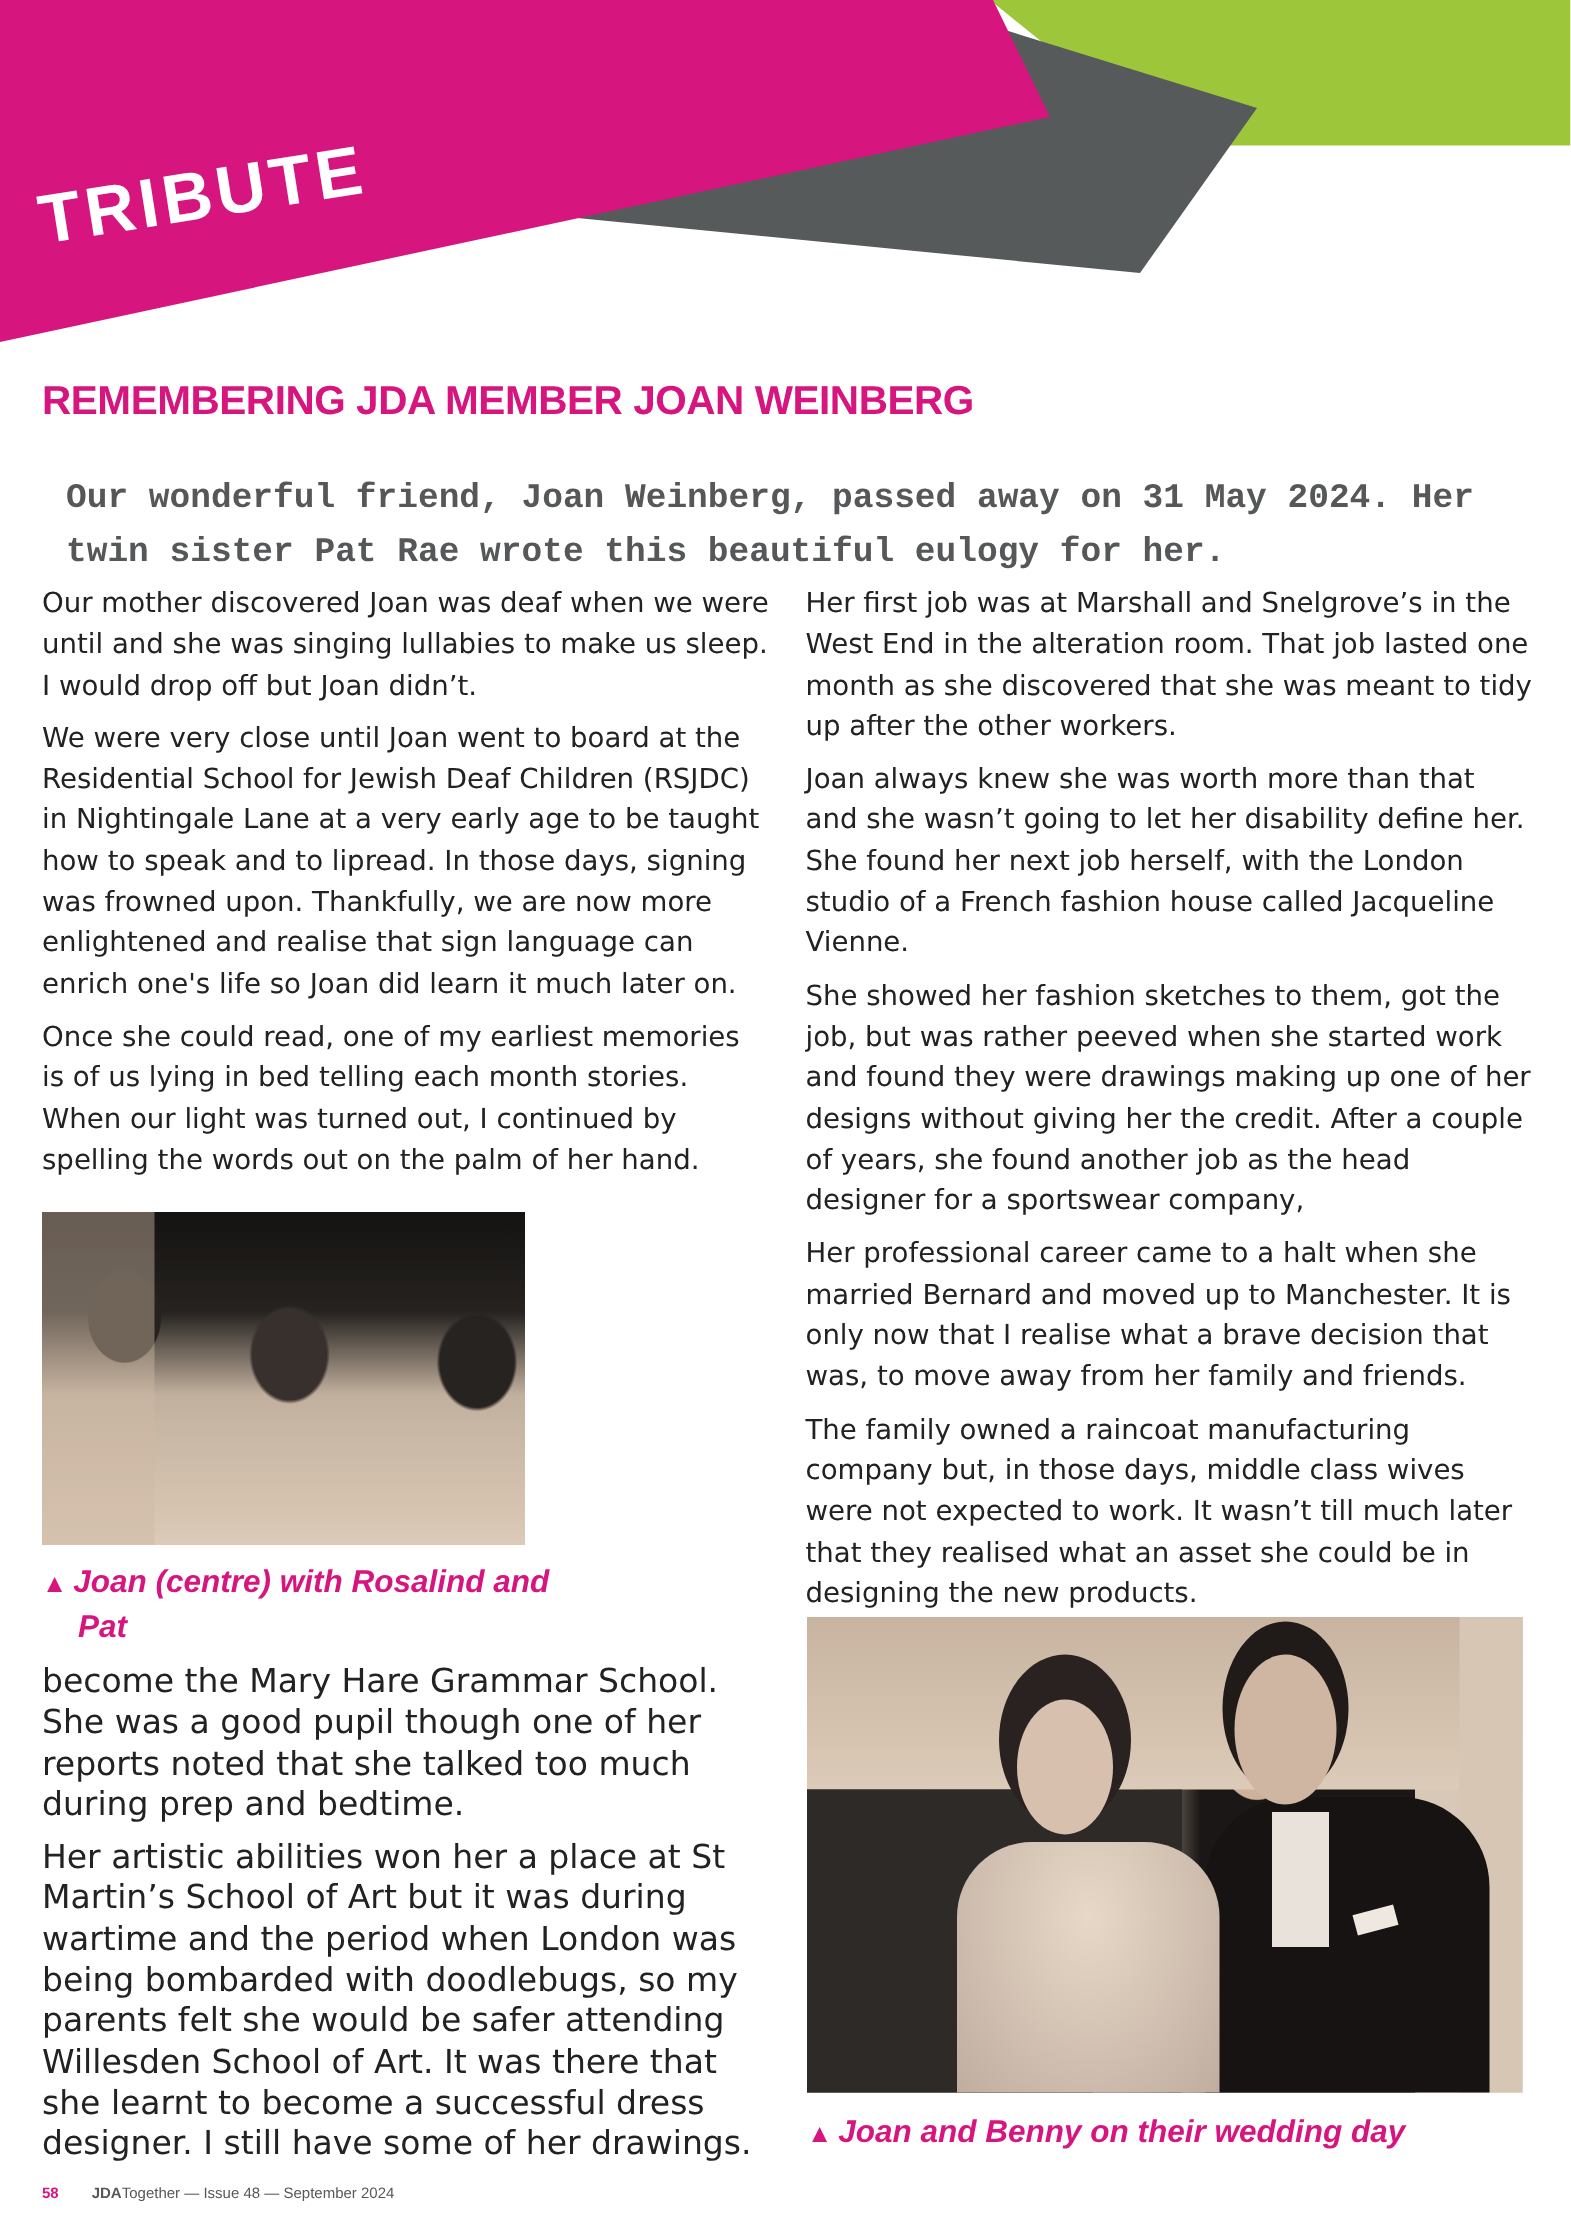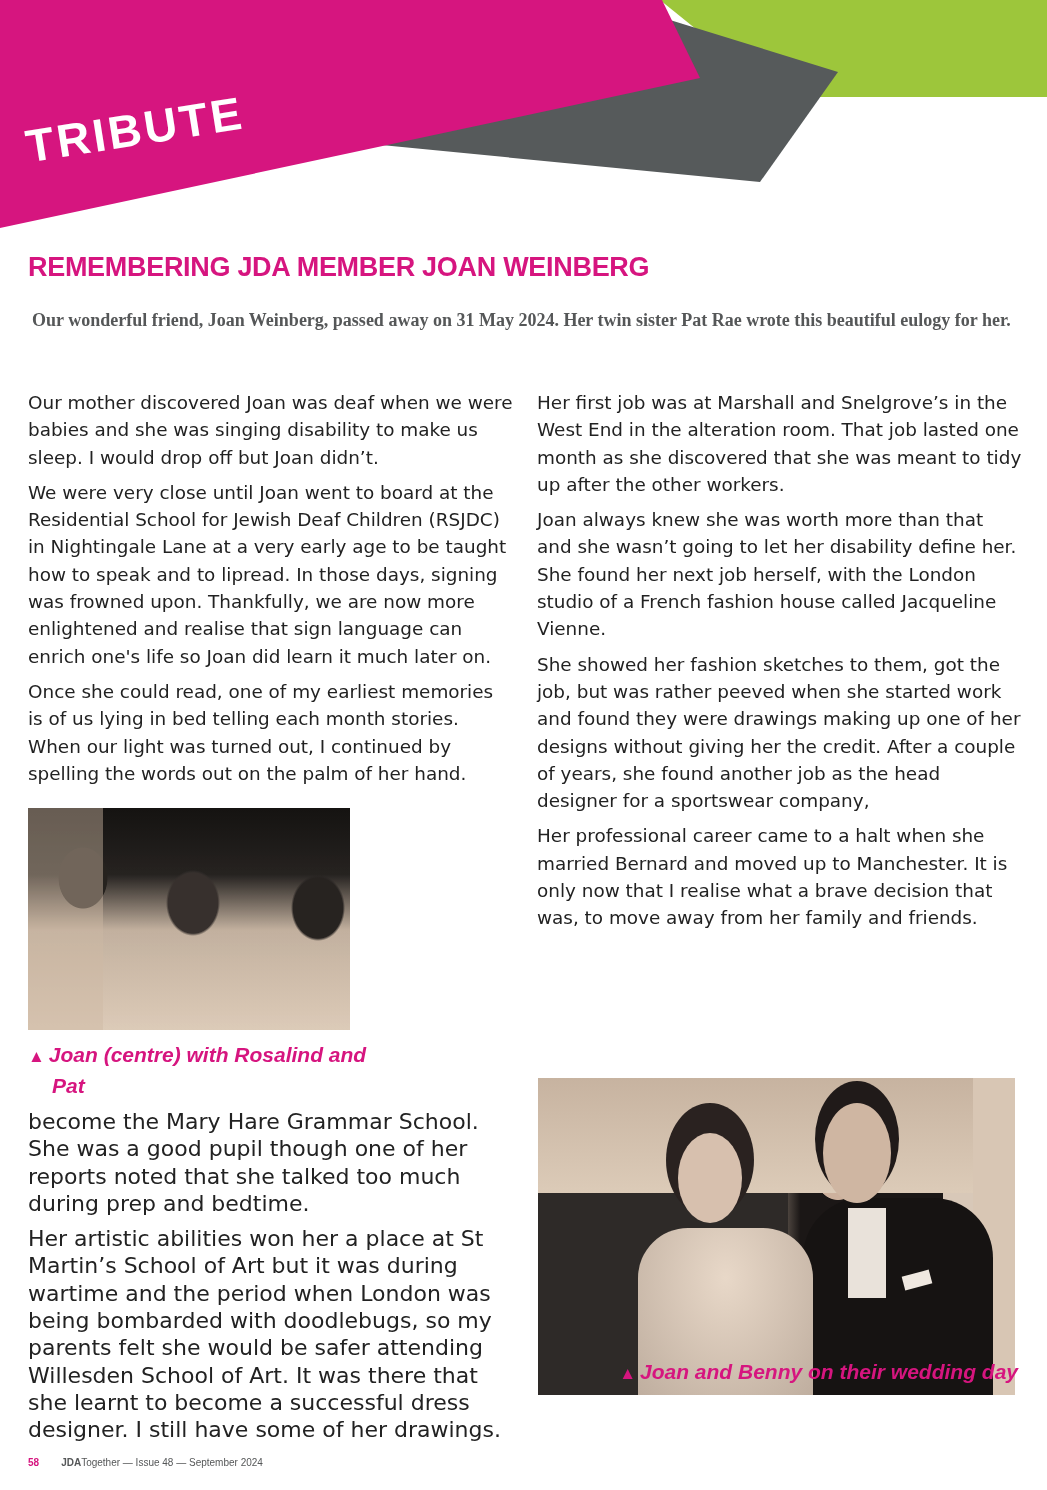--- a/index.html
+++ b/index.html
@@ -12,23 +12,23 @@
     transform: rotate(-9deg); transform-origin: left top;
     color: #ffffff; font-weight: bold; font-size: 46px; letter-spacing: 3px;
     font-family: "Liberation Sans", "DejaVu Sans", sans-serif;
   }
   .headline {
     position: absolute; left: 28px; top: 252px; margin: 0;
     color: #d6157f; font-size: 27px; font-weight: bold;
     font-family: "Liberation Sans", sans-serif; letter-spacing: -0.3px;
   }
   .standfirst {
-    position: absolute; left: 28px; top: 298px; width: 1000px; margin: 4px;
-    color: #555758; font-size: 18px; font-weight: bold; line-height: 36px;
-    font-family: Liberation Serif, serif;
+    position: absolute; left: 28px; top: 298px; width: 1000px; margin: 16px;
+    color: #555758; font-size: 23px; font-weight: bold; line-height: 36px;
+    font-family: Liberation Mono, monospace;
   }
   .col { position: absolute; font-size: 18.4px; line-height: 27.3px; color: #222; }
   .col p { margin: 0 0 8px 0; }
   .col-left { left: 28px; top: 389px; width: 485px; }
   .col-right { left: 537px; top: 389px; width: 485px; }
   .photo1 {
     position: absolute; left: 28px; top: 808px; width: 322px; height: 222px;
     background:
       radial-gradient(ellipse 40px 50px at 55px 70px, #2a2623 60%, transparent 62%),
       radial-gradient(ellipse 45px 55px at 165px 95px, #3a3431 55%, transparent 60%),
@@ -58,42 +58,42 @@
   }
   .photo2 .wall { position:absolute; left:0; top:0; width:477px; height:115px; background: linear-gradient(180deg, #c7b3a0, #dccbb8); }
   .photo2 .sofa { position:absolute; left:0; top:115px; width:250px; height:202px; background:#2e2a28; }
   .photo2 .dress { position:absolute; left:100px; top:150px; width:175px; height:167px; background: radial-gradient(ellipse at 50% 30%, #e8d8c8, #bfae9f); border-radius: 50px 50px 0 0; }
   .photo2 .face1 { position:absolute; left:140px; top:55px; width:64px; height:90px; background:#d7c0ae; border-radius:50%; box-shadow: 0 -18px 0 12px #2a2220; }
   .photo2 .suit { position:absolute; left:265px; top:120px; width:190px; height:197px; background:#161312; border-radius: 60px 60px 0 0; }
   .photo2 .shirt { position:absolute; left:310px; top:130px; width:38px; height:90px; background:#e9e2da; }
   .photo2 .face2 { position:absolute; left:285px; top:25px; width:68px; height:100px; background:#cfb6a2; border-radius:50%; box-shadow: 0 -14px 0 8px #201a19; }
   .photo2 .pocket { position:absolute; left:365px; top:195px; width:28px; height:14px; background:#efe8e0; transform: rotate(-15deg); }
   .photo2 .rwall { position:absolute; left:435px; top:0; width:42px; height:317px; background:#d8c6b4; }
-  .caption2 { left: 538px; top: 1357px; width: 480px; text-align: right; }
+  .caption2 { left: 538px; top: 1407px; width: 480px; }
   .footer { position: absolute; left: 28px; top: 1457px; font-size: 10px; color: #555758; font-family: "Liberation Sans", sans-serif; }
   .footer .page { color: #d6157f; font-weight: bold; margin-right: 22px; }
   .footer .brand { font-weight: bold; }
 </style>
 </head>
 <body>
 
 <div class="banner">
   <svg width="1047" height="240" viewBox="0 0 1047 240">
     <polygon points="660,0 1047,0 1047,97 780,97" fill="#9dc63b"></polygon>
     <polygon points="670,20 838,72 760,182 330,140" fill="#565a5b"></polygon>
     <polygon points="0,0 662,0 700,78 0,228" fill="#d6157f"></polygon>
   </svg>
   <div class="section-label">TRIBUTE</div>
 </div>
 
 <h1 class="headline">REMEMBERING JDA MEMBER JOAN WEINBERG</h1>
 <p class="standfirst">Our wonderful friend, Joan Weinberg, passed away on 31 May 2024.  Her twin sister Pat Rae wrote this beautiful eulogy for her.</p>
 
 <div class="col col-left">
-  <p>Our mother discovered Joan was deaf when we were babies and she was singing disability to make us sleep. I would drop off but Joan didn’t.</p>
+  <p>Our mother discovered Joan was deaf when we were until and she was singing lullabies to make us sleep. I would drop off but Joan didn’t.</p>
   <p>We were very close until Joan went to board at the Residential School for Jewish Deaf Children (RSJDC) in Nightingale Lane at a very early age to be taught how to speak and to lipread.  In those days, signing was frowned upon.  Thankfully, we are now more enlightened and realise that sign language can enrich one's life so Joan did learn it much later on.</p>
   <p>Once she could read, one of my earliest memories is of us lying in bed telling each month stories.  When our light was turned out, I continued by spelling the words out on the palm of her hand.</p>
 </div>
 
 <div class="photo1">
   <div class="bg-light"></div>
 </div>
 <div class="caption caption1">
   <span class="tri">▲</span><span>Joan (centre) with Rosalind and Pat</span>
 </div>
@@ -104,20 +104,21 @@
 <div class="cont">
   <p>become the Mary Hare Grammar School.  She was a good pupil though one of her reports noted that she talked too much during prep and bedtime.</p>
   <p>Her artistic abilities won her a place at St Martin’s School of Art but it was during wartime and the period when London was being bombarded with doodlebugs, so my parents felt she would be safer attending Willesden School of Art.  It was there that she learnt to become a successful dress designer. I still have some of her drawings.</p>
 </div>
 
 <div class="col col-right">
   <p>Her first job was at Marshall and Snelgrove’s in the West End in the alteration room.  That job lasted one month as she discovered that she was meant to tidy up after the other workers.</p>
   <p>Joan always knew she was worth more than that and she wasn’t going to let her disability define her.  She found her next job herself, with the London studio of a French fashion house called Jacqueline Vienne.</p>
   <p>She showed her fashion sketches to them, got the job, but was rather peeved when she started work and found they were drawings making up one of her designs without giving her the credit.  After a couple of years, she found another job as the head designer for a sportswear company,</p>
   <p>Her professional career came to a halt when she married  Bernard and moved up to Manchester. It is only now that I realise what a brave decision that was, to move away from her family and friends.</p>
+  <p>The family owned a raincoat manufacturing company but, in those days, middle class wives were not expected to work.  It wasn’t till much later that they realised what an asset she could be in designing the new products.</p>
 </div>
 
 <div class="photo2">
   <div class="wall"></div>
   <div class="sofa"></div>
   <div class="rwall"></div>
   <div class="suit"></div>
   <div class="shirt"></div>
   <div class="pocket"></div>
   <div class="face2"></div>

